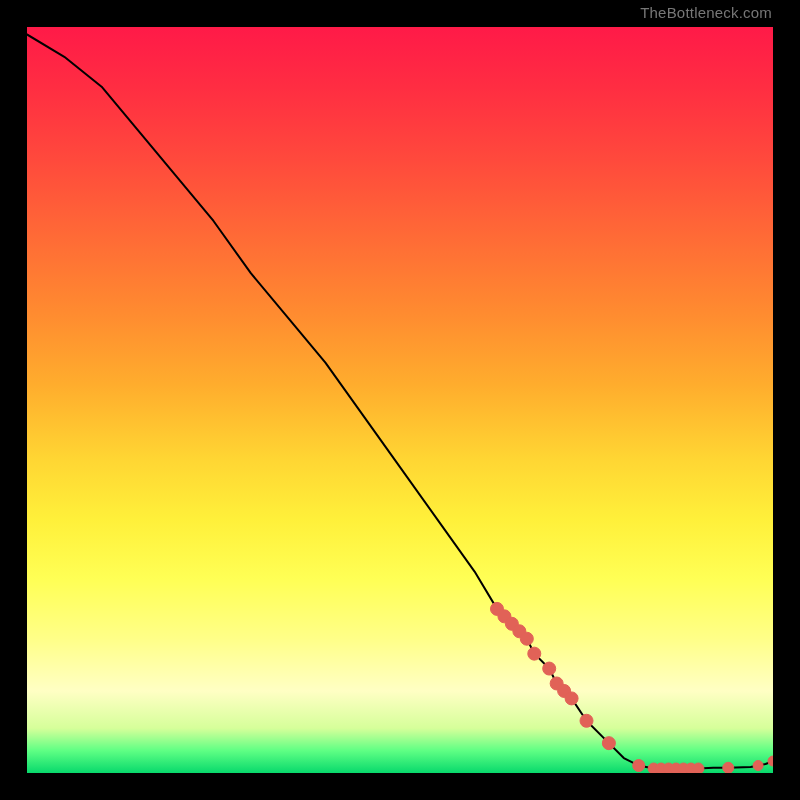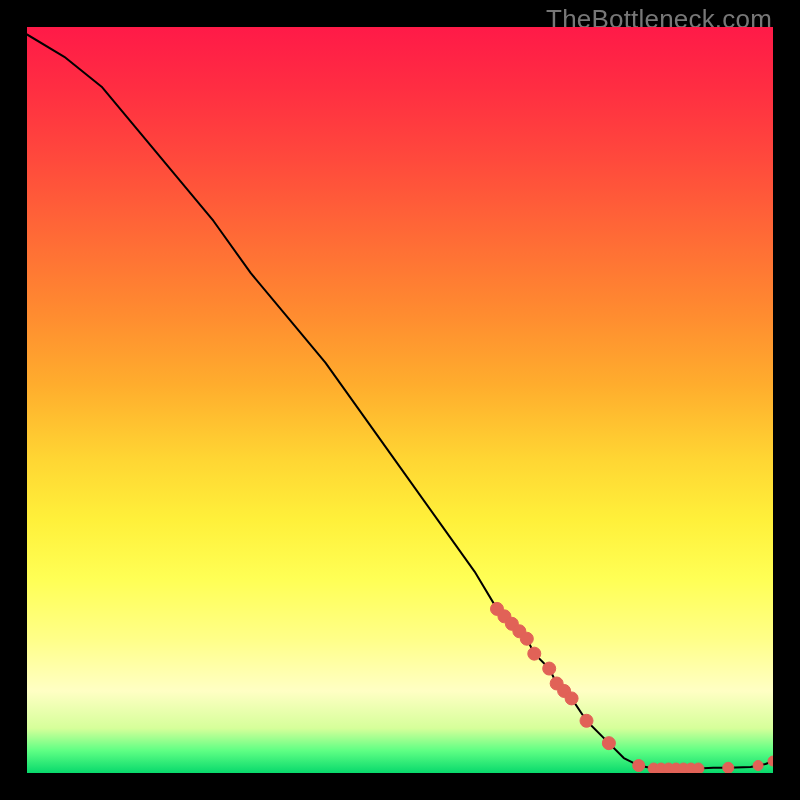--- a/index.html
+++ b/index.html
@@ -48,21 +48,21 @@
     left: 0;
     top: 0;
     width: 100%;
     height: 100%;
   }
   .attribution {
     position: absolute;
     right: 28px;
     top: 4px;
     color: #777;
-    font-size: 26px;
+    font-size: 15px;
     letter-spacing: 0.2px;
   }
 </style>
 </head>
 <body>
 
 <div class="attribution">TheBottleneck.com</div>
 
 <div class="frame">
   <div class="gradient"></div>

